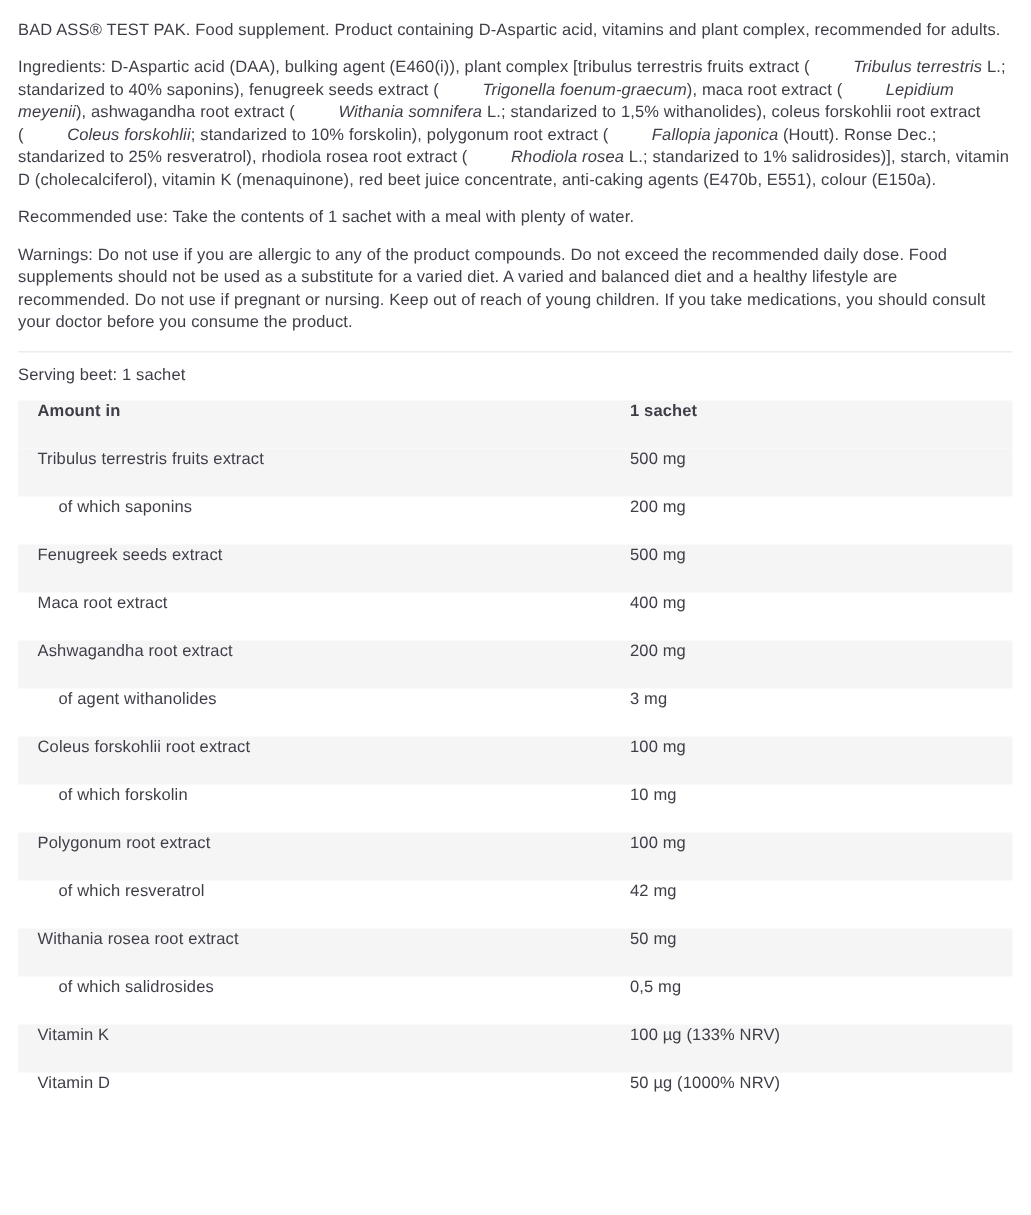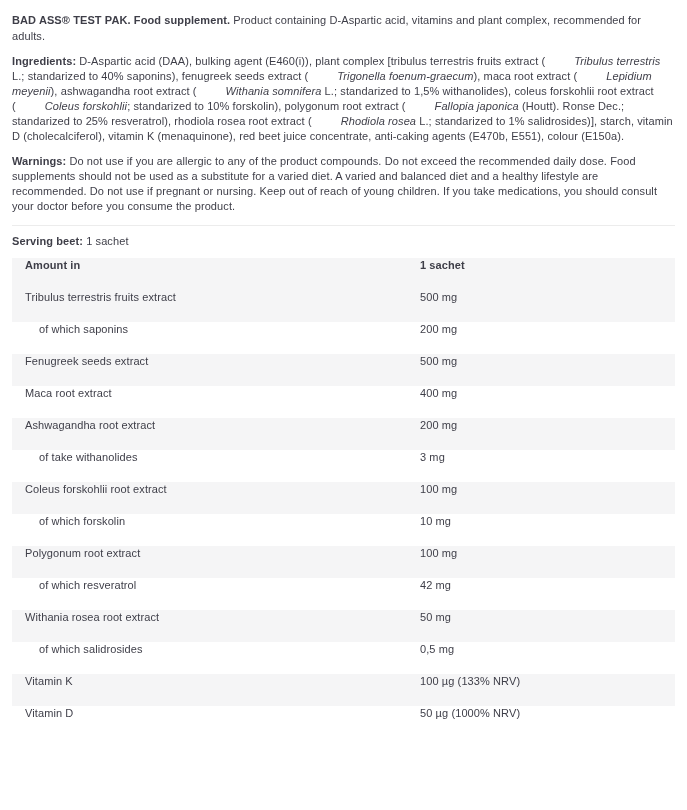--- a/index.html
+++ b/index.html
@@ -10,21 +10,21 @@
     font-size:11px;line-height:15px;
     color:var(--text,#3e3e48);
     letter-spacing:.1px;
     overflow:hidden;
     position:relative;
     background:#ffffff;
   }
   p{margin:0;}
   .para{margin-top:10px;}
   .title{margin-top:0;line-height:16px;}
-  b{font-weight:700;}
+  b{font-weight:400;}
   i{padding-left:29px;}
   .divider{
     border:none;height:0;
     border-top:1px solid var(--divider,#ececec);
     margin:11px 0 7px 0;
   }
   .serving-line{line-height:16px;}
   .serving-line b{letter-spacing:.1px;}
   .facts-table{margin-top:9px;}
   .row{
@@ -39,20 +39,21 @@
 </style>
 </head>
 <body>
 
 <div class="page" style="--text: #3e3e48; --stripe: #f5f5f6; --divider: #ececec;">
 
   <p class="para title"><b>BAD ASS® TEST PAK. Food supplement.</b><span> Product containing D-Aspartic acid, vitamins and plant complex, recommended for adults.</span></p>
 
   <p class="para"><b>Ingredients:</b><span id="ingredients-text"><span> D-Aspartic acid (DAA), bulking agent (E460(i)), plant complex [tribulus terrestris fruits extract (</span><i>Tribulus terrestris</i><span> L.; standarized to 40% saponins), fenugreek seeds extract (</span><i>Trigonella foenum-graecum</i><span>), maca root extract (</span><i>Lepidium meyenii</i><span>), ashwagandha root extract (</span><i>Withania somnifera</i><span> L.; standarized to 1,5% withanolides), coleus forskohlii root extract (</span><i>Coleus forskohlii</i><span>; standarized to 10% forskolin), polygonum root extract (</span><i>Fallopia japonica</i><span> (Houtt). Ronse Dec.; standarized to 25% resveratrol), rhodiola rosea root extract (</span><i>Rhodiola rosea</i><span> L.; standarized to 1% salidrosides)], starch, vitamin D (cholecalciferol), vitamin K (menaquinone), red beet juice concentrate, anti-caking agents (E470b, E551), colour (E150a).</span></span></p>
 
+  <p class="para"><b>Recommended use:</b><span> Take the contents of 1 sachet with a meal with plenty of water.</span></p>
 
   <p class="para"><b>Warnings:</b><span> Do not use if you are allergic to any of the product compounds. Do not exceed the recommended daily dose. Food supplements should not be used as a substitute for a varied diet. A varied and balanced diet and a healthy lifestyle are recommended. Do not use if pregnant or nursing. Keep out of reach of young children. If you take medications, you should consult your doctor before you consume the product.</span></p>
 
   <hr class="divider">
 
   <p class="serving-line"><b>Serving beet:</b><span> 1 sachet</span></p>
 
 
   <div class="facts-table">
     <div class="row header">
@@ -74,21 +75,21 @@
         </div>
         <div class="row">
           <span class="cell name">Maca root extract</span>
           <span class="cell value">400 mg</span>
         </div>
         <div class="row alt">
           <span class="cell name">Ashwagandha root extract</span>
           <span class="cell value">200 mg</span>
         </div>
         <div class="row sub">
-          <span class="cell name">of take withanolides</span>
+          <span class="cell name">of agent withanolides</span>
           <span class="cell value">3 mg</span>
         </div>
         <div class="row alt">
           <span class="cell name">Coleus forskohlii root extract</span>
           <span class="cell value">100 mg</span>
         </div>
         <div class="row sub">
           <span class="cell name">of which forskolin</span>
           <span class="cell value">10 mg</span>
         </div>

